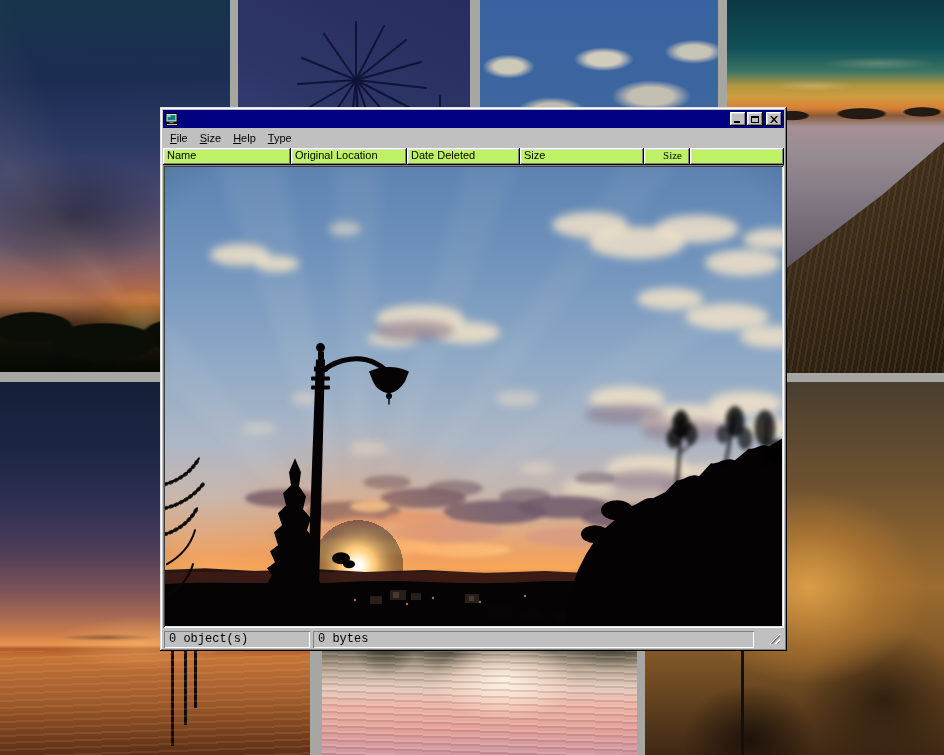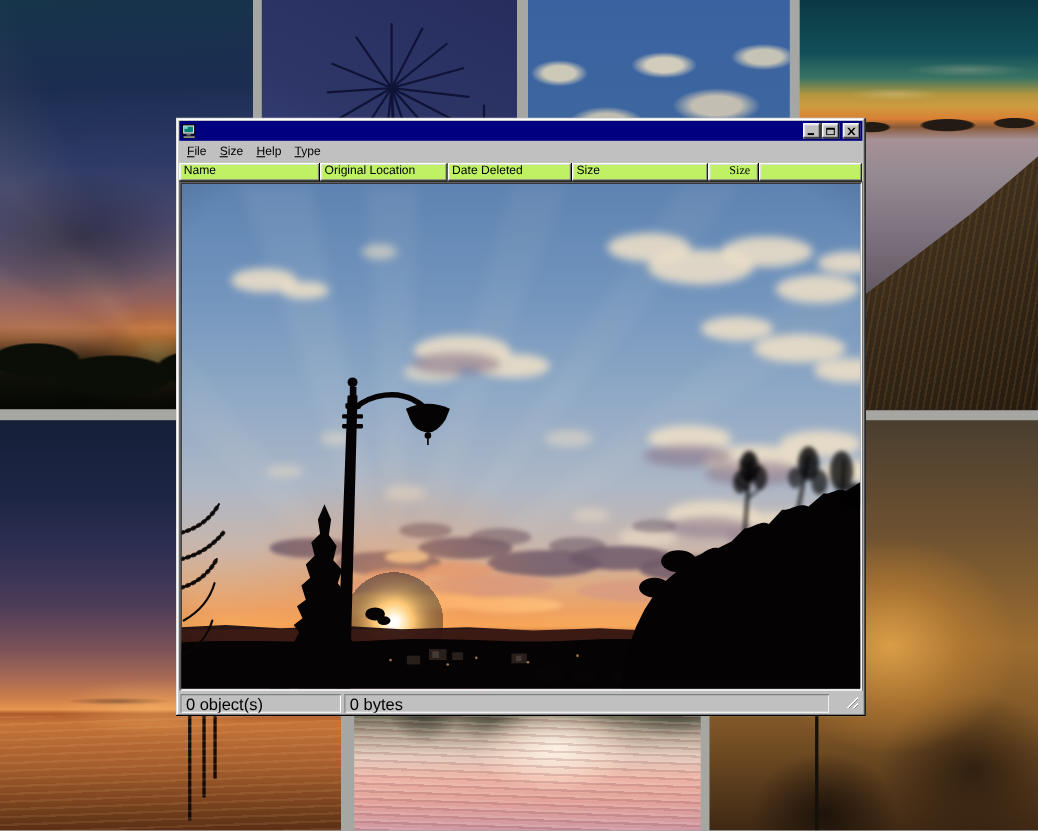--- a/index.html
+++ b/index.html
@@ -114,21 +114,21 @@
   .hc0 { width:128px; } .hc1 { width:116px; } .hc2 { width:113px; } .hc3 { width:124px; }
   .hc4 { width:46px; text-align:right; padding-right:8px;font-family:Liberation Serif, serif; } .hc5 { flex:1 1 auto; }
 
   .content { flex:1 1 auto; position:relative; background:#000;
     box-shadow: inset 1px 1px 0 #808080, inset -1px -1px 0 #fff, inset 2px 2px 0 #404040, inset -2px -2px 0 #dfdfdf; }
   .content .photo { position:absolute; inset:2px; }
   .content .photo svg { width:100%; height:100%; display:block; }
 
   .statusbar { height:20px; flex:0 0 auto; display:flex; gap:3px; padding:3px 2px 0 1px; position:relative; }
   .spanel { box-shadow: inset 1px 1px 0 #808080, inset -1px -1px 0 #fff;
-    font-size:15px; padding:1px 0 0 5px; color:#000; overflow:hidden; white-space:nowrap; }
+    font-size:12px; padding:1px 0 0 5px; color:#000; overflow:hidden; white-space:nowrap;font-family:Liberation Mono, monospace; }
   .sp1 { width:146px; } .sp2 { flex:1 1 auto; margin-right:28px; }
   .grip { position:absolute; right:4px; bottom:4px; width:11px; height:11px;
     clip-path:polygon(100% 0, 100% 100%, 0 100%);
     background:repeating-linear-gradient(135deg, #fff 0 1px, #808080 1px 2px, rgba(0,0,0,0) 2px 4px); }
 </style>
 </head>
 <body>
 
 <div class="tile" id="tileA"></div>
 

